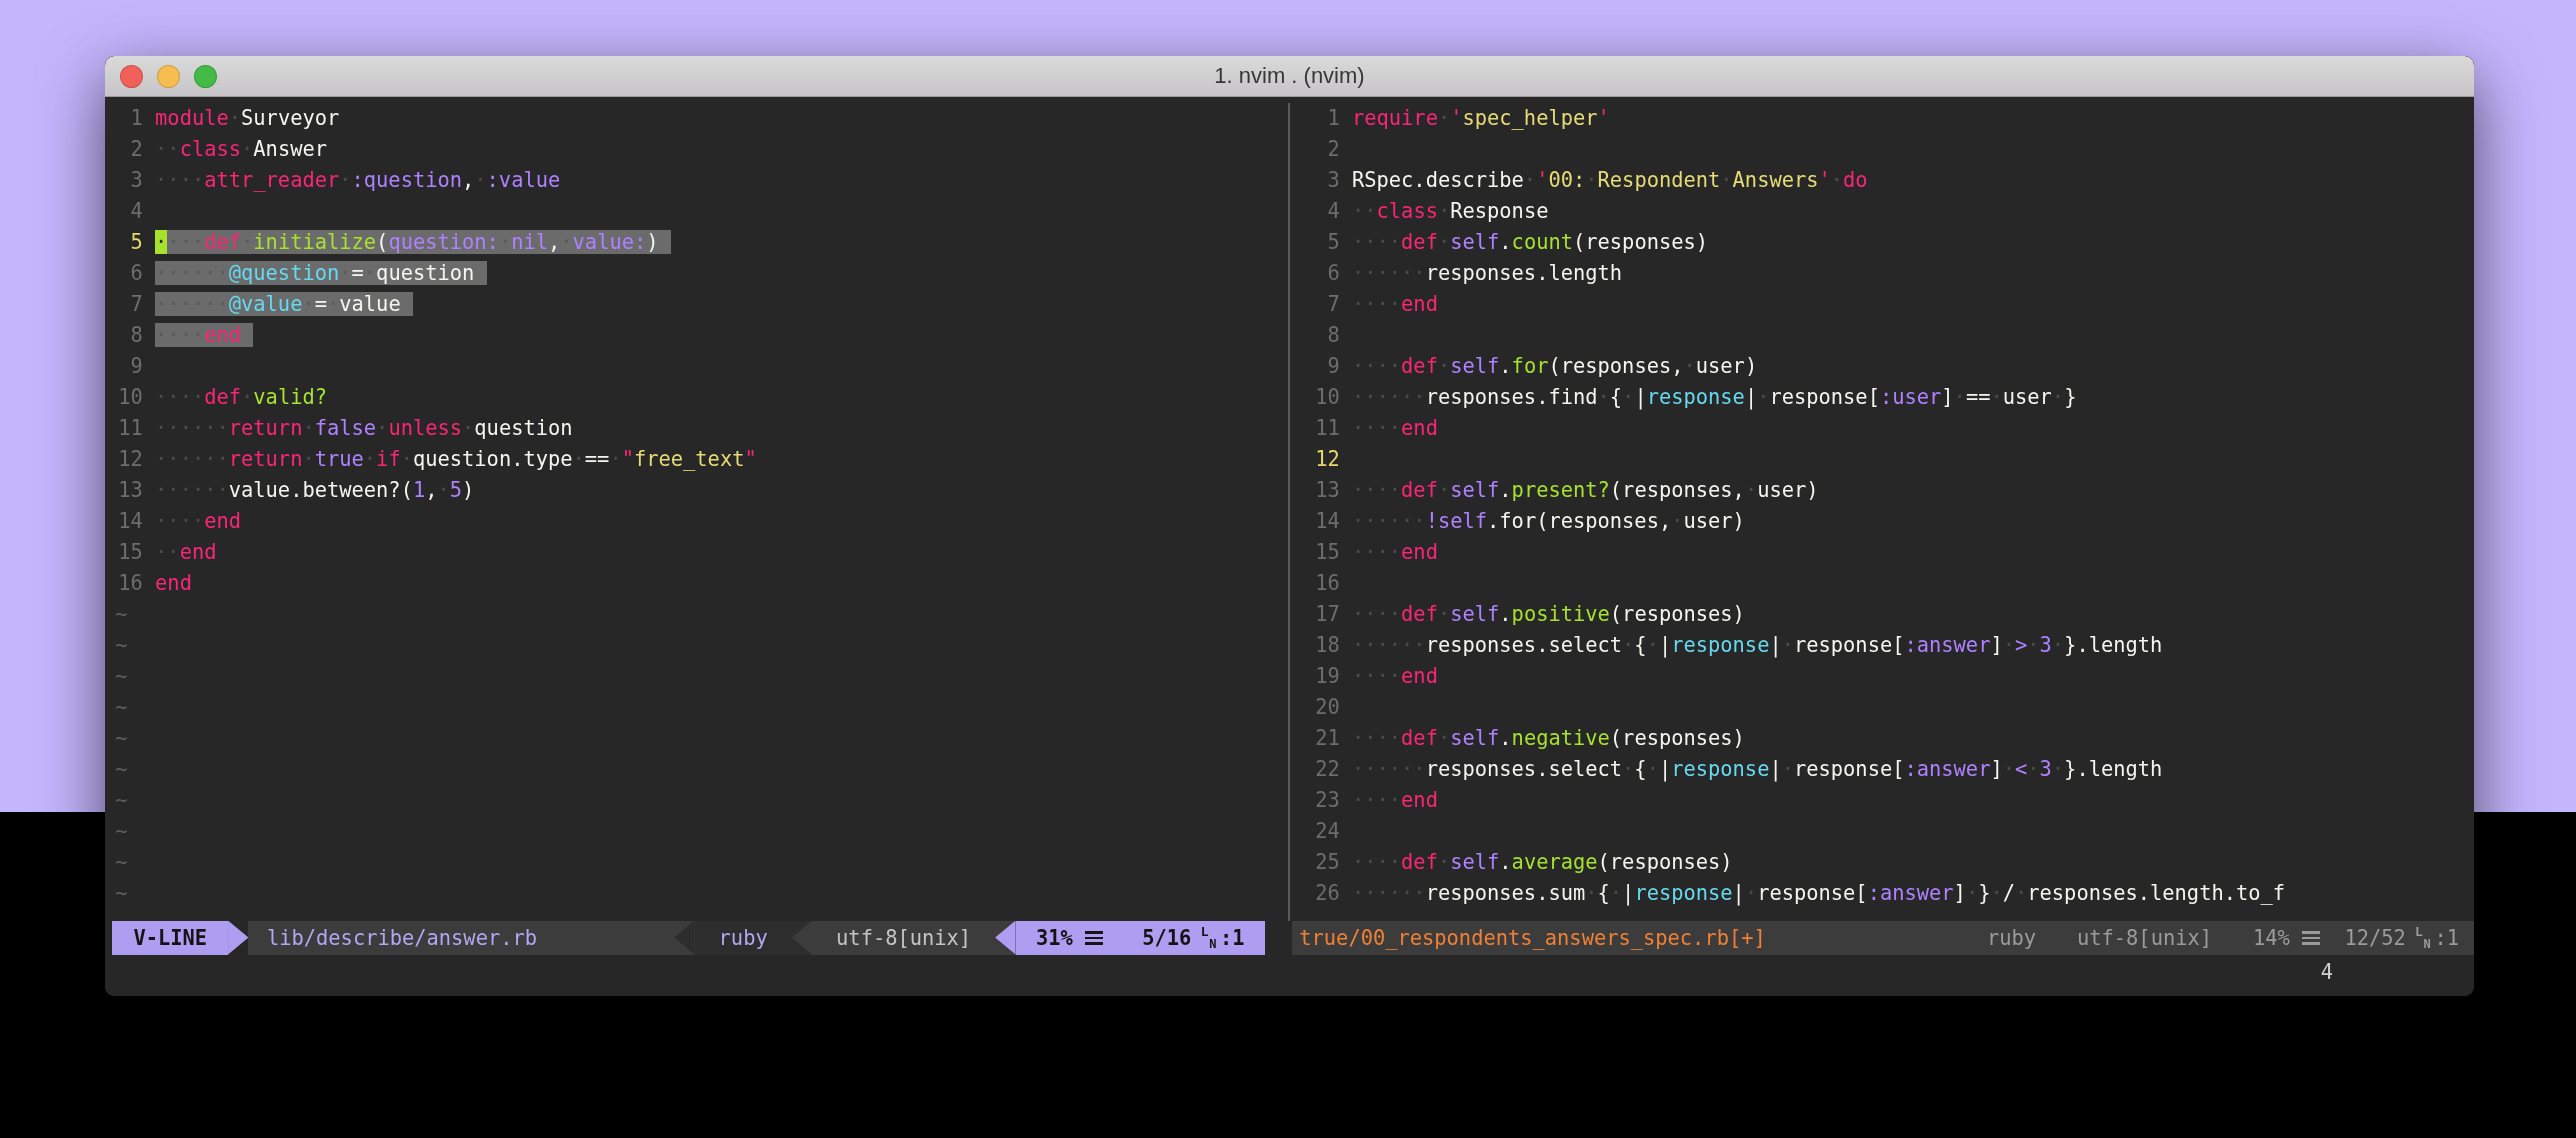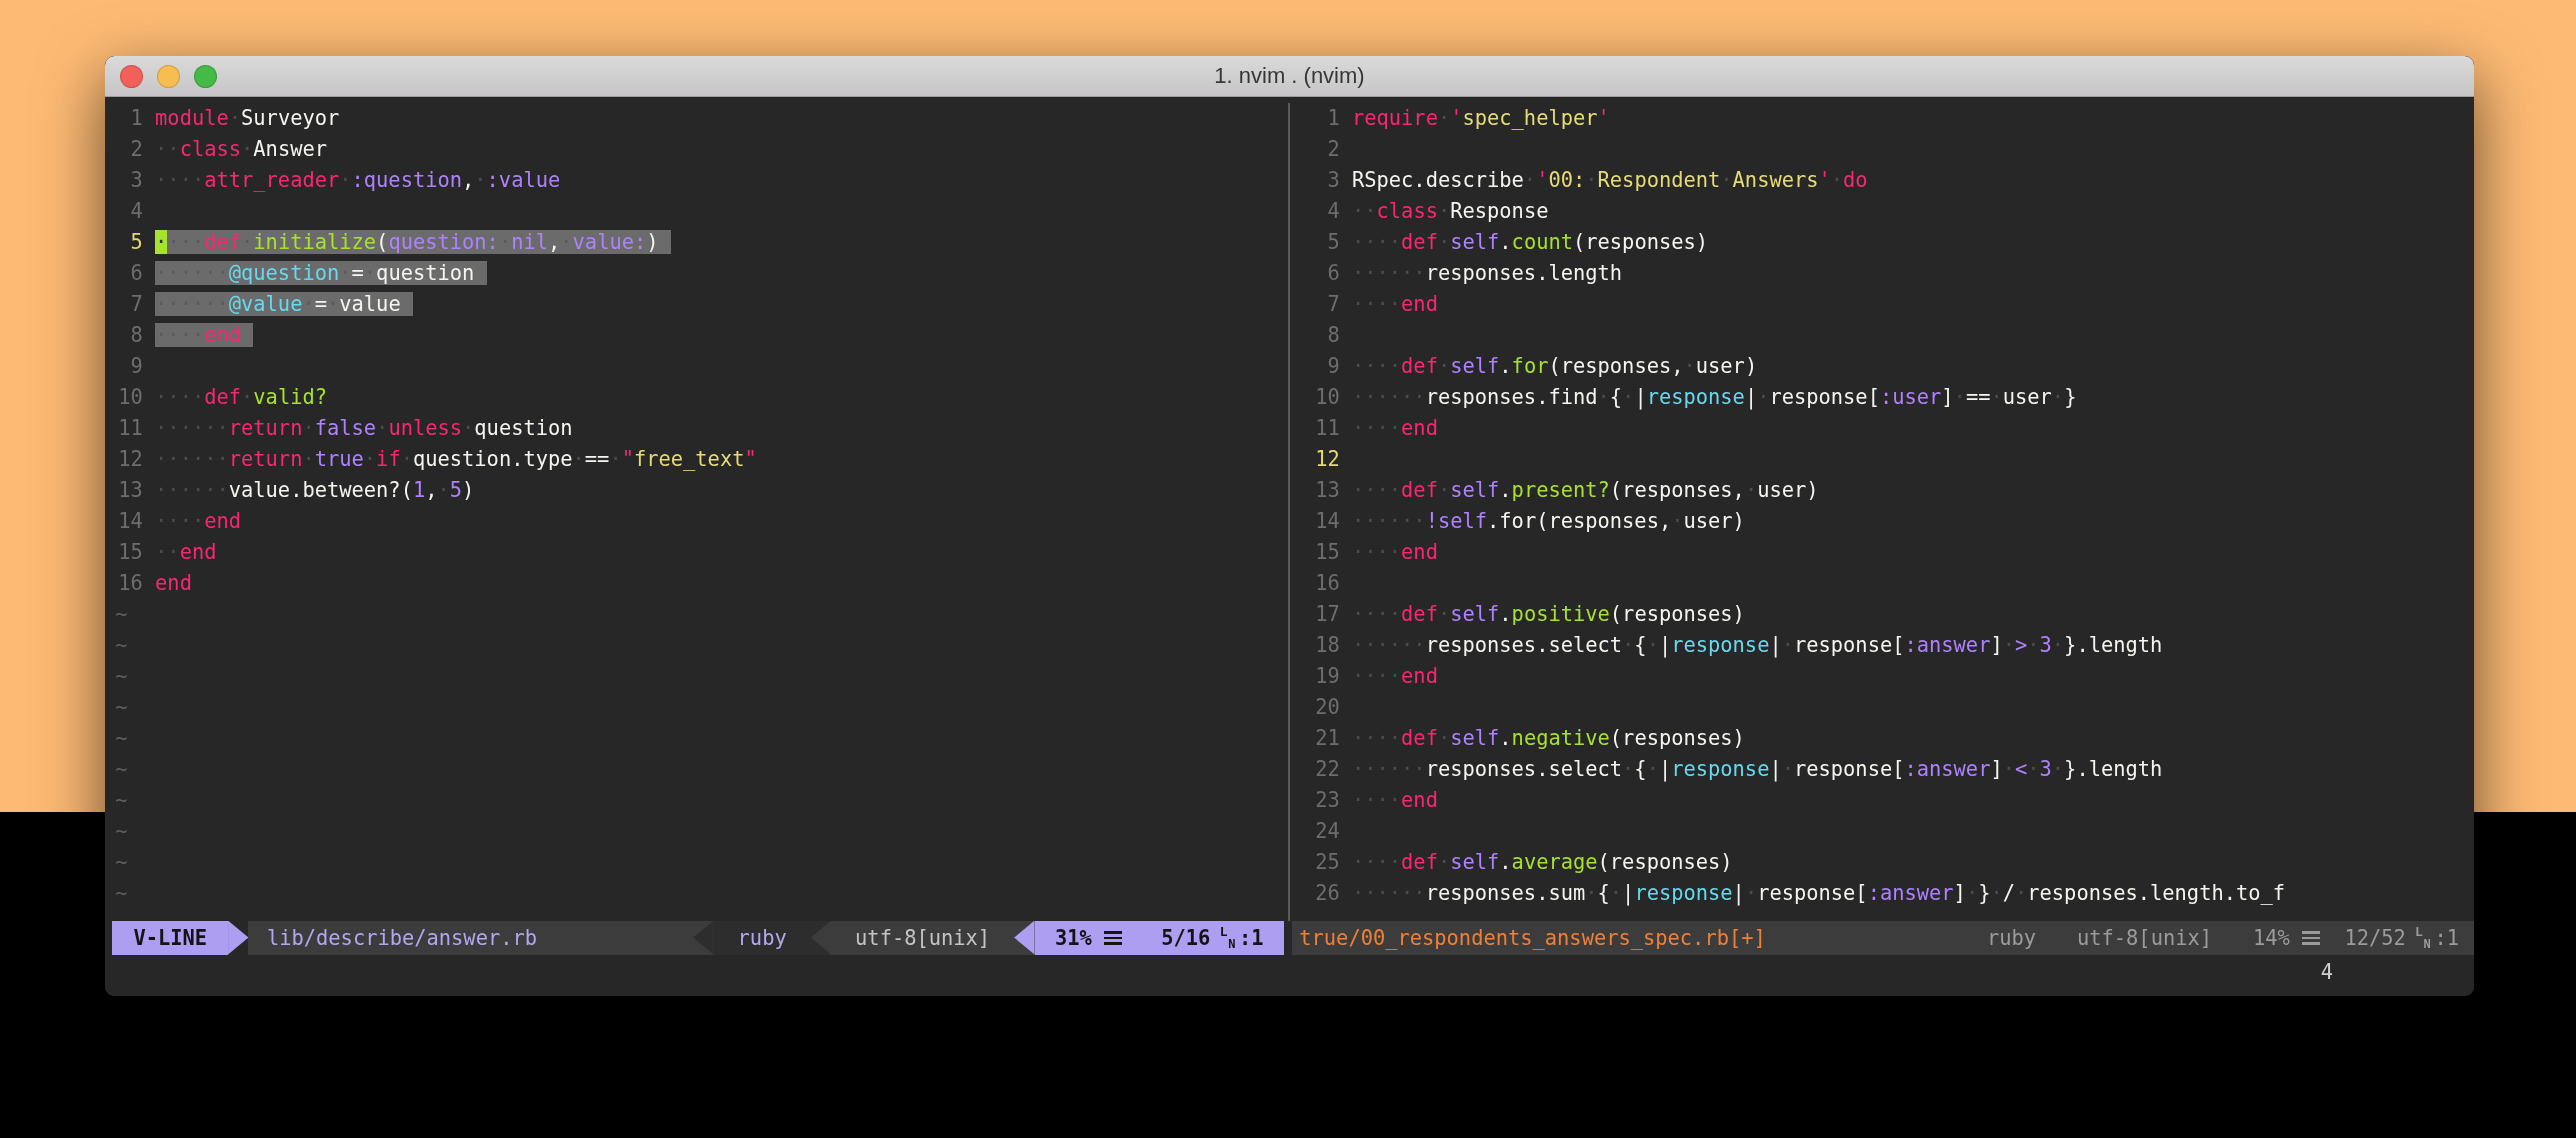--- a/index.html
+++ b/index.html
@@ -1,16 +1,16 @@
 <!DOCTYPE html>
 <html style="font-size:15px"><head>
 <meta charset="utf-8">
 <style>
   html,body{margin:0;padding:0;background:#000;width:2576px;height:1138px;overflow:hidden}
-  .screen{position:relative;width:2576px;height:812px;background:#fdba74;font-family:"DejaVu Sans Mono",monospace}
+  .screen{position:relative;width:2576px;height:812px;background:#c4b5fd;font-family:"DejaVu Sans Mono",monospace}
   .window{position:absolute;left:105px;top:56px;width:2369px;height:940px;border-radius:9.3px;background:#272727;box-shadow:0 22px 65px rgba(0,0,0,.6);overflow:hidden}
   
   .titlebar{position:relative;height:40px;background:linear-gradient(#dadada,#c7c5c7);border-bottom:0.9px solid #9d9b9d;border-radius:9.3px 9.3px 0 0}
   .traffic{position:absolute;left:15px;top:0;height:100%;display:flex;align-items:center;gap:14px}
   .tl{width:21px;height:21px;border-radius:50%;border:0.9px solid rgba(0,0,0,.15)}
   .tl.r{background:#f2605a}.tl.y{background:#f6bd50}.tl.g{background:#44ba47}
   .title{position:absolute;left:0;right:0;top:0;height:100%;display:flex;align-items:center;justify-content:center;
          font-family:"Liberation Sans",sans-serif;font-size:22px;color:#373737}
   
   .term{position:relative;height:899px;background:#272727;color:#f5f5f0;font-size:20.4px}
@@ -40,21 +40,21 @@
   .seg.file{background:#3c3c3c;color:#b4a6f0;padding:0 18.5px;flex:1}
   .notch{width:20.4px}
   .notch.a{background:#3c3c3c}
   .notch.a::before{content:"";display:block;width:100%;height:100%;background:#2d2d2d;clip-path:polygon(100% 0,0 50%,100% 100%)}
   .seg.x{background:#2d2d2d;color:#b4a6f0;padding:0 24px}
   .notch.b{background:#2d2d2d}
   .notch.b::before{content:"";display:block;width:100%;height:100%;background:#3c3c3c;clip-path:polygon(100% 0,0 50%,100% 100%)}
   .seg.y{background:#3c3c3c;color:#c4c4c4;padding:0 24px}
   .notch.c{background:#3c3c3c}
   .notch.c::before{content:"";display:block;width:100%;height:100%;background:#ae9ef2;clip-path:polygon(100% 0,0 50%,100% 100%)}
-  .seg.z{background:#ae9ef2;color:#141414;font-weight:bold;padding:0 20.4px;margin-right:6px}
+  .seg.z{background:#ae9ef2;color:#141414;font-weight:bold;padding:0 20.4px;margin-right:25px}
   .seg.z .gap{display:inline-block;width:39px}
   .trigram{display:inline-block;width:18.5px;height:14px;margin-left:12px;
            background:linear-gradient(to bottom,currentColor 0 2.8px,transparent 2.8px 5.6px,currentColor 5.6px 8.3px,transparent 8.3px 11px,currentColor 11px 14px)}
   .lng{position:relative;display:inline-block;width:15.7px;height:24px;vertical-align:-4.6px;margin:0 3.7px 0 9.3px}
   .lng .l1{position:absolute;left:0;top:-0.9px;font-size:13px;line-height:13px;font-weight:bold}
   .lng .l2{position:absolute;right:0;bottom:0;font-size:12px;line-height:12px;font-weight:bold}
   .statusline.inactive{flex:1;background:#3c3c3c;color:#9b9b9b;align-items:center;padding:0 15px 0 7.4px;box-sizing:border-box;margin-left:1.9px}
   .ifile{color:#ef8036}
   .ispacer{flex:1}
   .igap{display:inline-block;width:41px}

